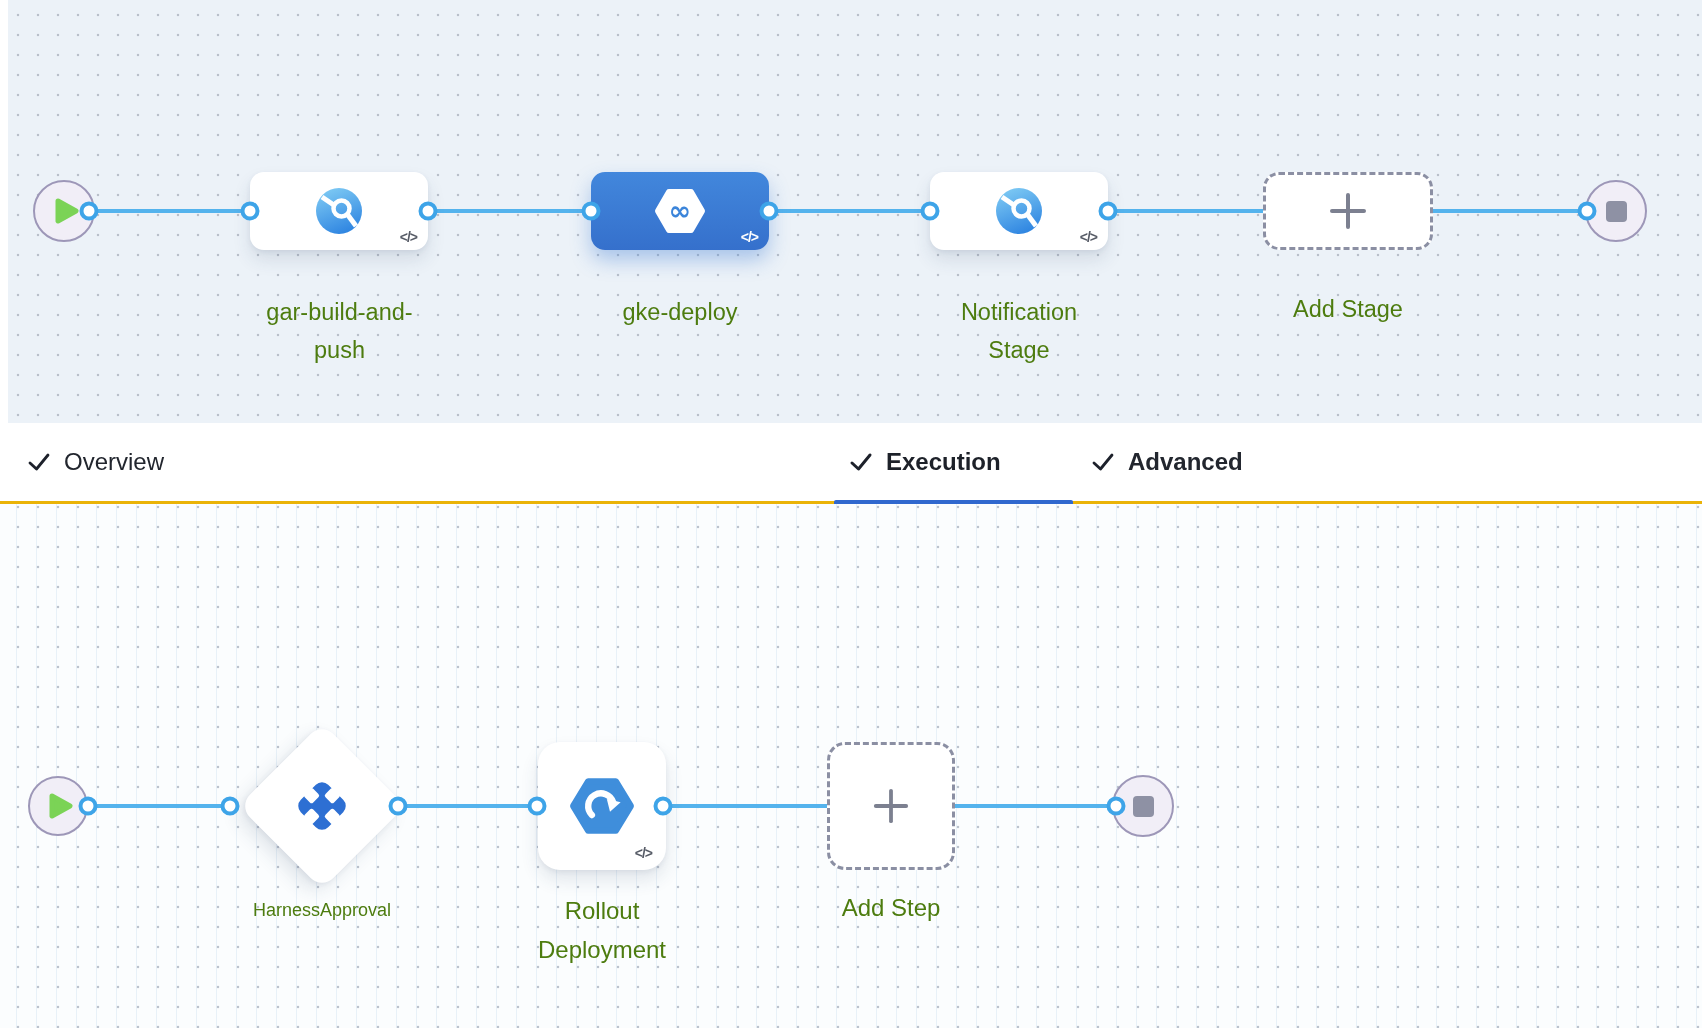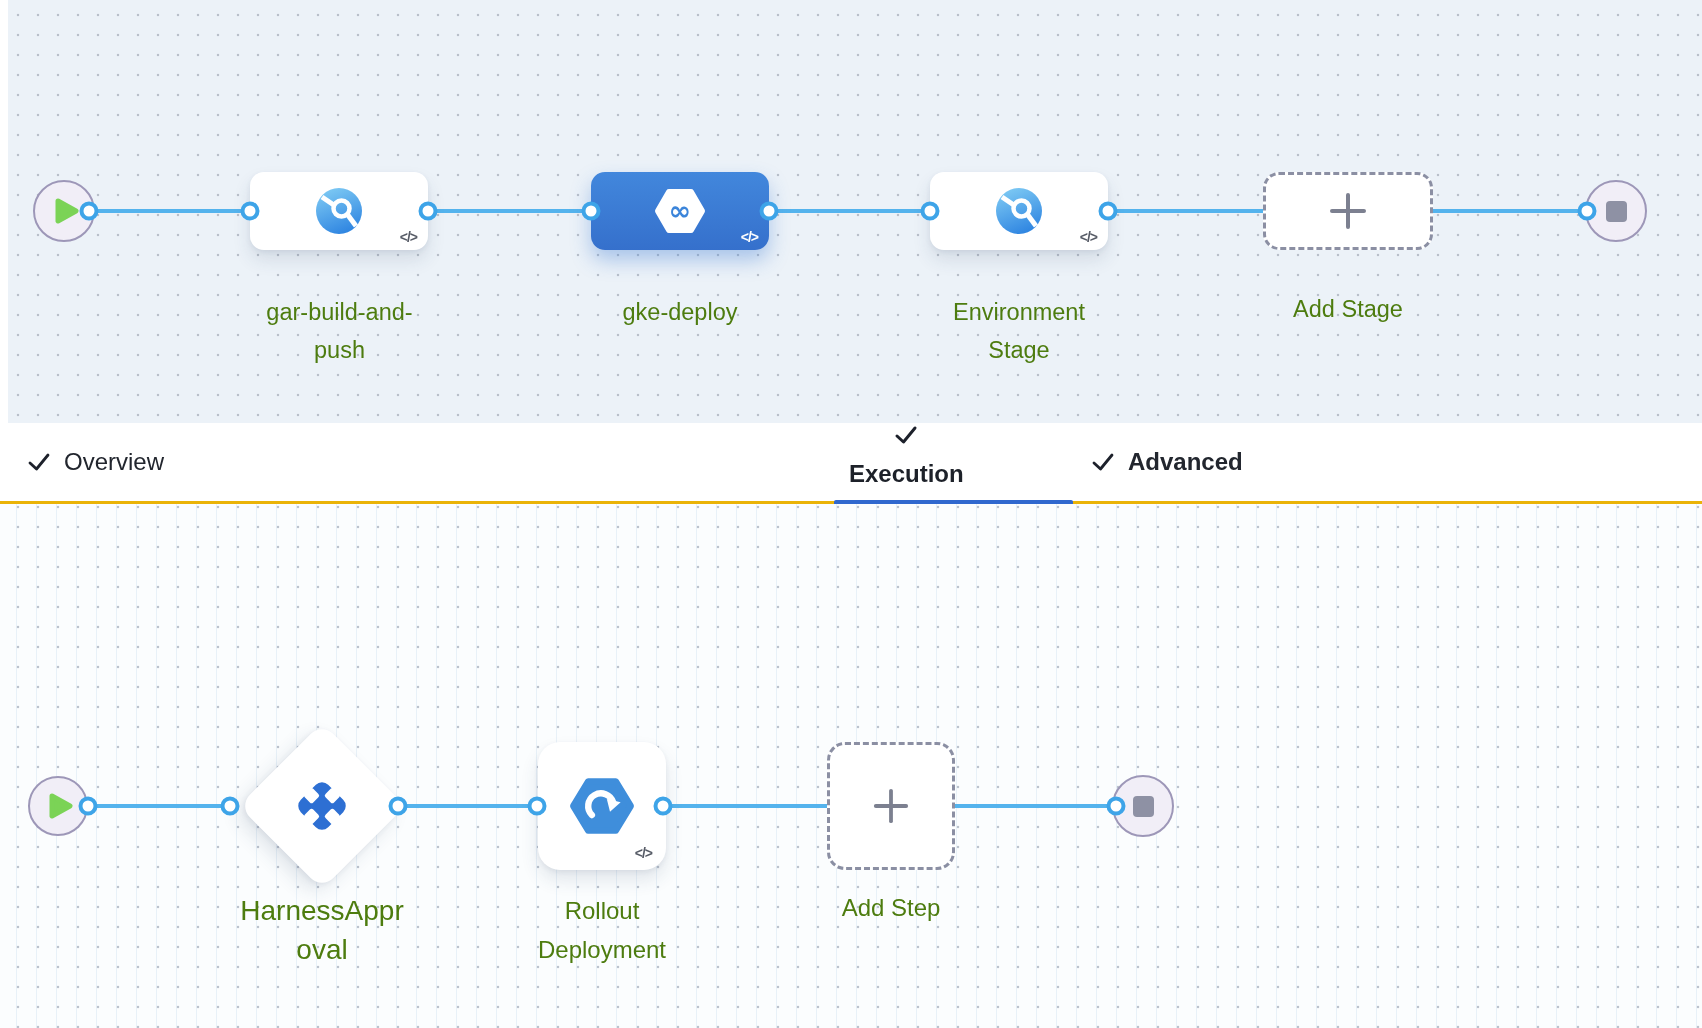--- a/index.html
+++ b/index.html
@@ -133,31 +133,31 @@
   <div class="node-dot" style="left:250px;top:211px;"></div>
   <div class="node-dot" style="left:428px;top:211px;"></div>
   <div class="node-dot" style="left:591px;top:211px;"></div>
   <div class="node-dot" style="left:769px;top:211px;"></div>
   <div class="node-dot" style="left:930px;top:211px;"></div>
   <div class="node-dot" style="left:1108px;top:211px;"></div>
   <div class="node-dot" style="left:1587px;top:211px;"></div>
 
   <div class="node-label" style="left:252px;top:293px;width:175px;">gar-build-and-push</div>
   <div class="node-label" style="left:580px;top:293px;width:200px;">gke-deploy</div>
-  <div class="node-label" style="left:944px;top:293px;width:150px;">Environment Stage</div>
+  <div class="node-label" style="left:944px;top:293px;width:150px;">Notification Stage</div>
   <div class="node-label" style="left:1258px;top:290px;width:180px;">Add Stage</div>
 
   <div class="tabbar">
     <div class="tab" style="left:27px;">
       <svg width="24" height="24" viewBox="0 0 24 24">
           <polyline points="3,13 9.5,19 21,5" fill="none" stroke="#1d212b" stroke-width="2.8" stroke-linecap="round" stroke-linejoin="round"></polyline>
         </svg>
       <span class="lbl">Overview</span>
     </div>
-    <div class="tab active" style="left:849px;flex-direction:column;">
+    <div class="tab active" style="left:849px;">
       <svg width="24" height="24" viewBox="0 0 24 24">
           <polyline points="3,13 9.5,19 21,5" fill="none" stroke="#1d212b" stroke-width="3" stroke-linecap="round" stroke-linejoin="round"></polyline>
         </svg>
       <span class="lbl">Execution</span>
     </div>
     <div class="tab" style="left:1091px;font-weight:bold;">
       <svg width="24" height="24" viewBox="0 0 24 24">
           <polyline points="3,13 9.5,19 21,5" fill="none" stroke="#1d212b" stroke-width="2.8" stroke-linecap="round" stroke-linejoin="round"></polyline>
         </svg>
       <span class="lbl">Advanced</span>
@@ -209,17 +209,17 @@
     <div style="width:21px;height:21px;background:#8e91a4;border-radius:4px;"></div>
   </div>
 
   <div class="node-dot" style="left:88px;top:806px;"></div>
   <div class="node-dot" style="left:230px;top:806px;"></div>
   <div class="node-dot" style="left:398px;top:806px;"></div>
   <div class="node-dot" style="left:537px;top:806px;"></div>
   <div class="node-dot" style="left:663px;top:806px;"></div>
   <div class="node-dot" style="left:1116px;top:806px;"></div>
 
-  <div class="node-label break-all" style="left:238px;top:891px;width:168px;font-size:28px;line-height:39px;">HarnessApproval</div>
+  <div class="node-label break-all" style="left:238px;top:891px;width:168px;font-size:18px;line-height:39px;">HarnessApproval</div>
   <div class="node-label" style="left:520px;top:891px;width:164px;font-size:24px;line-height:39px;">Rollout Deployment</div>
   <div class="node-label" style="left:811px;top:889px;width:160px;font-size:24px;">Add Step</div>
 
 </div>
 
 </body></html>

